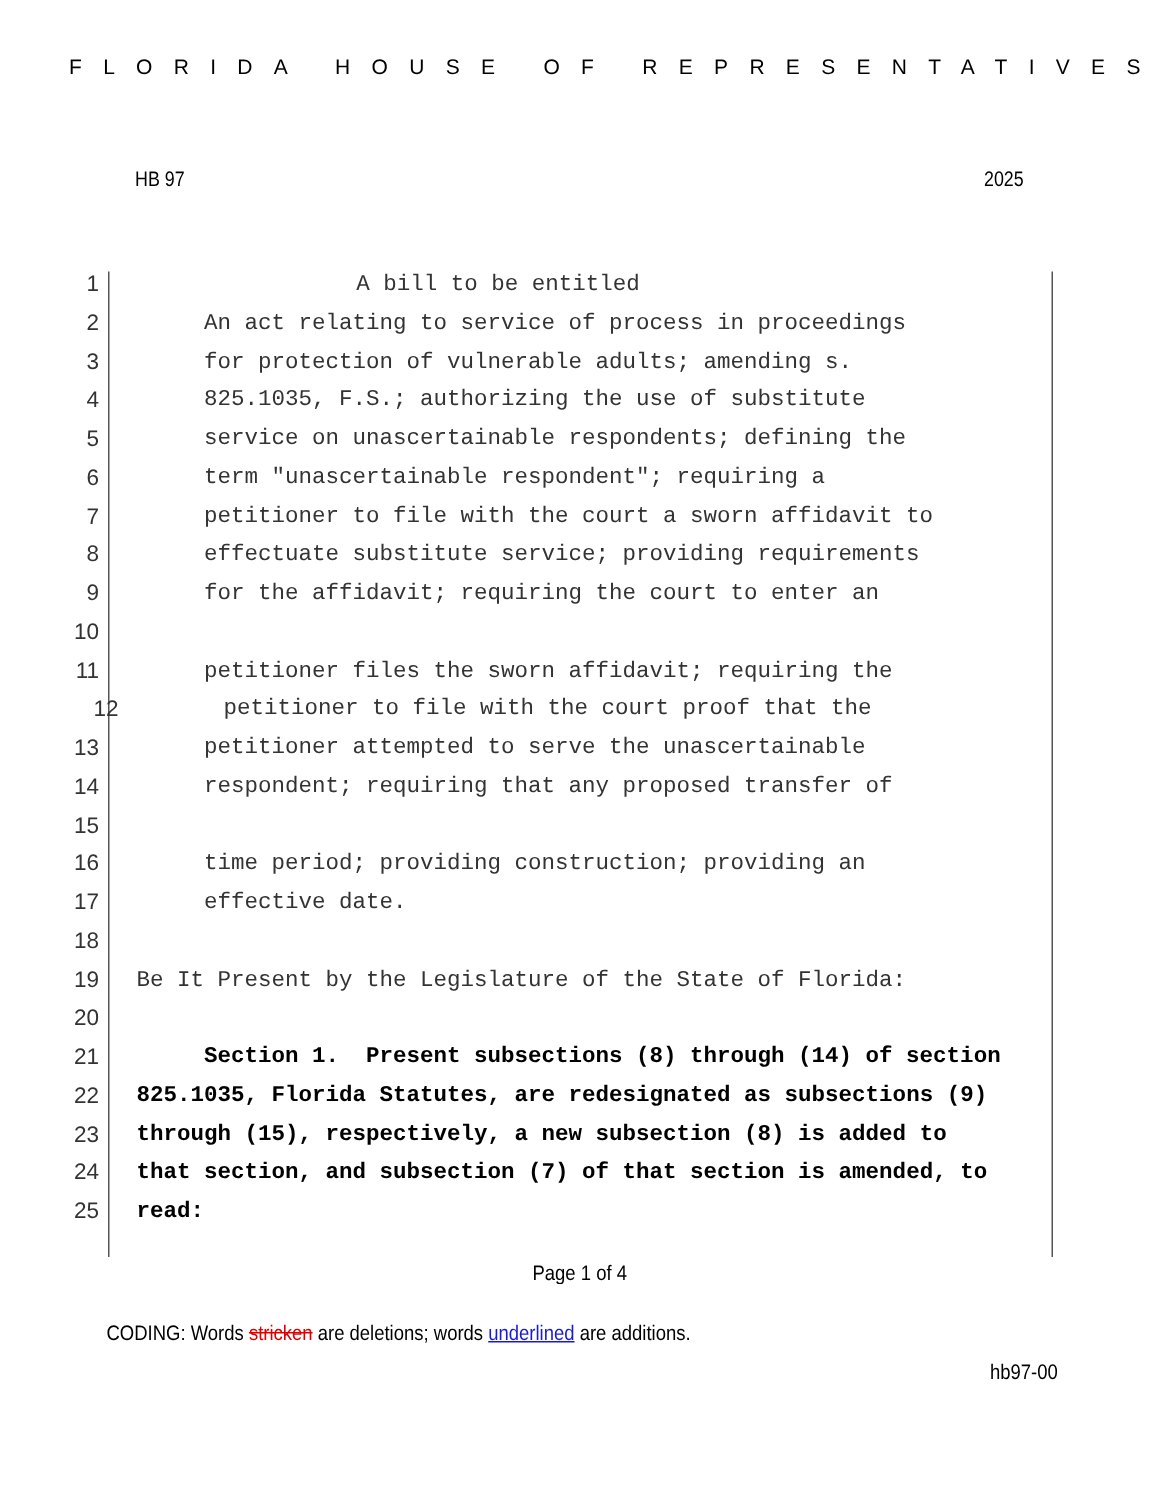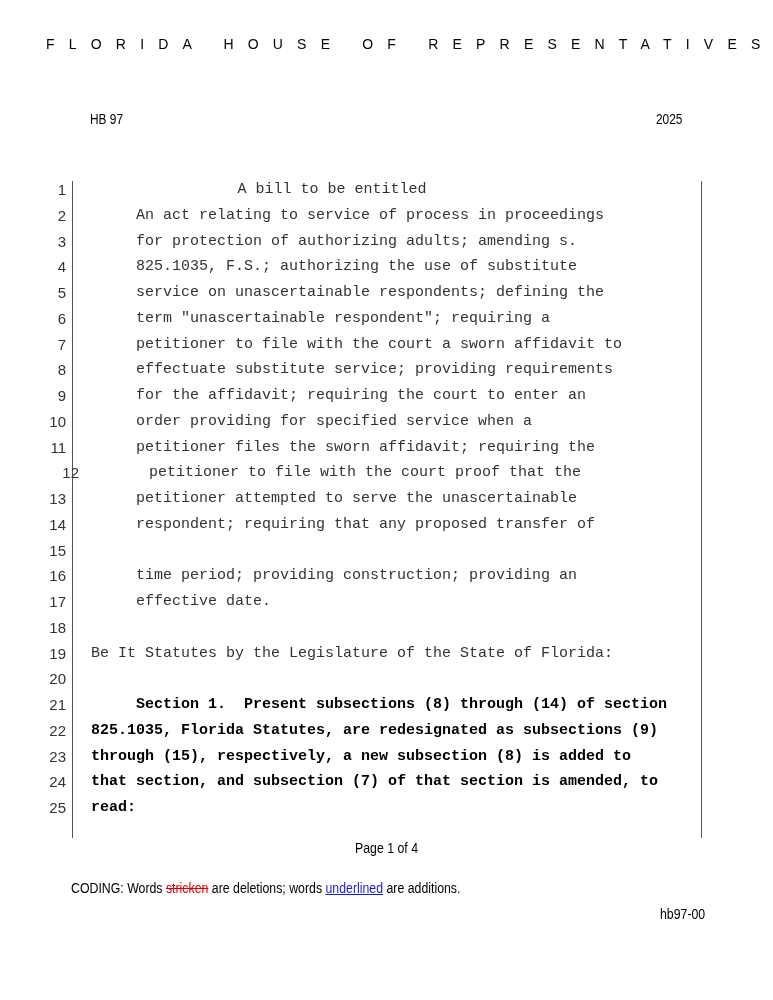--- a/index.html
+++ b/index.html
@@ -60,37 +60,37 @@
 <div class="hdr-title">FLORIDA HOUSE OF REPRESENTATIVES</div>
 <div class="bill-no">HB 97</div>
 <div class="bill-year">2025</div>
 
 <div class="rule-left"></div>
 <div class="rule-right"></div>
 
 <div class="lines" id="lines">
     <div class="line" style="top: 0px;"><span class="ln">1</span><span class="txt center">A bill to be entitled</span></div>
     <div class="line" style="top: 25.75px;"><span class="ln">2</span><span class="txt indent">An act relating to service of process in proceedings</span></div>
-    <div class="line" style="top: 51.5px;"><span class="ln">3</span><span class="txt indent">for protection of authorizing adults; amending s.</span></div>
+    <div class="line" style="top: 51.5px;"><span class="ln">3</span><span class="txt indent">for protection of vulnerable adults; amending s.</span></div>
     <div class="line" style="top: 77.25px;"><span class="ln">4</span><span class="txt indent">825.1035, F.S.; authorizing the use of substitute</span></div>
     <div class="line" style="top: 103px;"><span class="ln">5</span><span class="txt indent">service on unascertainable respondents; defining the</span></div>
     <div class="line" style="top: 128.75px;"><span class="ln">6</span><span class="txt indent">term "unascertainable respondent"; requiring a</span></div>
     <div class="line" style="top: 154.5px;"><span class="ln">7</span><span class="txt indent">petitioner to file with the court a sworn affidavit to</span></div>
     <div class="line" style="top: 180.25px;"><span class="ln">8</span><span class="txt indent">effectuate substitute service; providing requirements</span></div>
     <div class="line" style="top: 206px;"><span class="ln">9</span><span class="txt indent">for the affidavit; requiring the court to enter an</span></div>
-    <div class="line" style="top: 231.75px; padding-left: 22px;"><span class="ln">10</span><span class="txt indent">order providing for specified service when a</span></div>
+    <div class="line" style="top: 231.75px; padding-left: 22px;"><span class="ln">10</span></div>
     <div class="line" style="top: 257.5px;"><span class="ln">11</span><span class="txt indent">petitioner files the sworn affidavit; requiring the</span></div>
     <div class="line" style="top: 283.25px; margin-left: 13px;"><span class="ln">12</span><span class="txt indent">petitioner to file with the court proof that the</span></div>
     <div class="line" style="top: 309px;"><span class="ln">13</span><span class="txt indent">petitioner attempted to serve the unascertainable</span></div>
     <div class="line" style="top: 334.75px;"><span class="ln">14</span><span class="txt indent">respondent; requiring that any proposed transfer of</span></div>
     <div class="line" style="top: 360.5px;"><span class="ln">15</span></div>
     <div class="line" style="top: 386.25px;"><span class="ln">16</span><span class="txt indent">time period; providing construction; providing an</span></div>
     <div class="line" style="top: 412px;"><span class="ln">17</span><span class="txt indent">effective date.</span></div>
     <div class="line" style="top: 437.75px; padding-left: 40px;"><span class="ln">18</span><span class="txt plain"></span></div>
-    <div class="line" style="top: 463.5px;"><span class="ln">19</span><span class="txt plain">Be It Statutes by the Legislature of the State of Florida:</span></div>
+    <div class="line" style="top: 463.5px;"><span class="ln">19</span><span class="txt plain">Be It Present by the Legislature of the State of Florida:</span></div>
     <div class="line" style="top: 489.25px;"><span class="ln">20</span><span class="txt plain"></span></div>
     <div class="line" style="top: 515px;"><span class="ln">21</span><span class="txt indent bold">Section 1.  Present subsections (8) through (14) of section</span></div>
     <div class="line" style="top: 540.75px;"><span class="ln">22</span><span class="txt plain bold">825.1035, Florida Statutes, are redesignated as subsections (9)</span></div>
     <div class="line" style="top: 566.5px;"><span class="ln">23</span><span class="txt plain bold">through (15), respectively, a new subsection (8) is added to</span></div>
     <div class="line" style="top: 592.25px;"><span class="ln">24</span><span class="txt plain bold">that section, and subsection (7) of that section is amended, to</span></div>
     <div class="line" style="top: 618px;"><span class="ln">25</span><span class="txt plain bold">read:</span></div>
   </div>
 
 <div class="pagefoot">Page 1 of 4</div>
 

